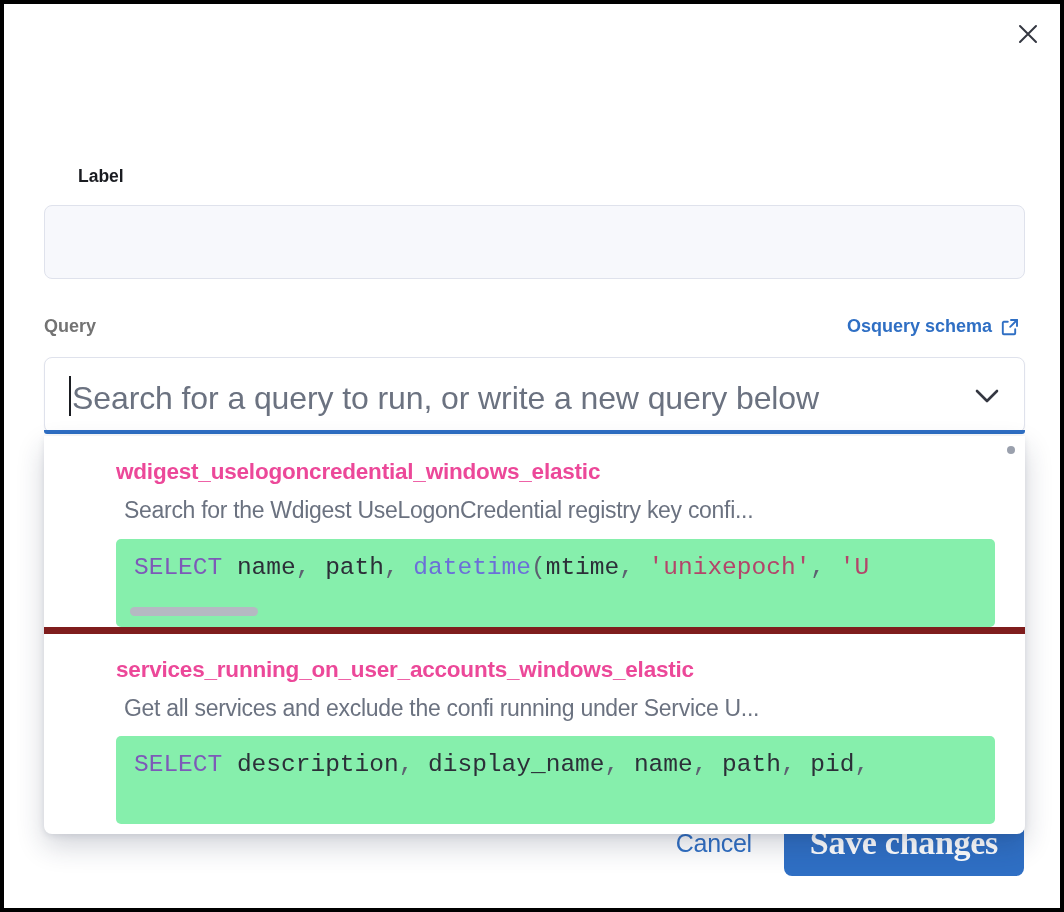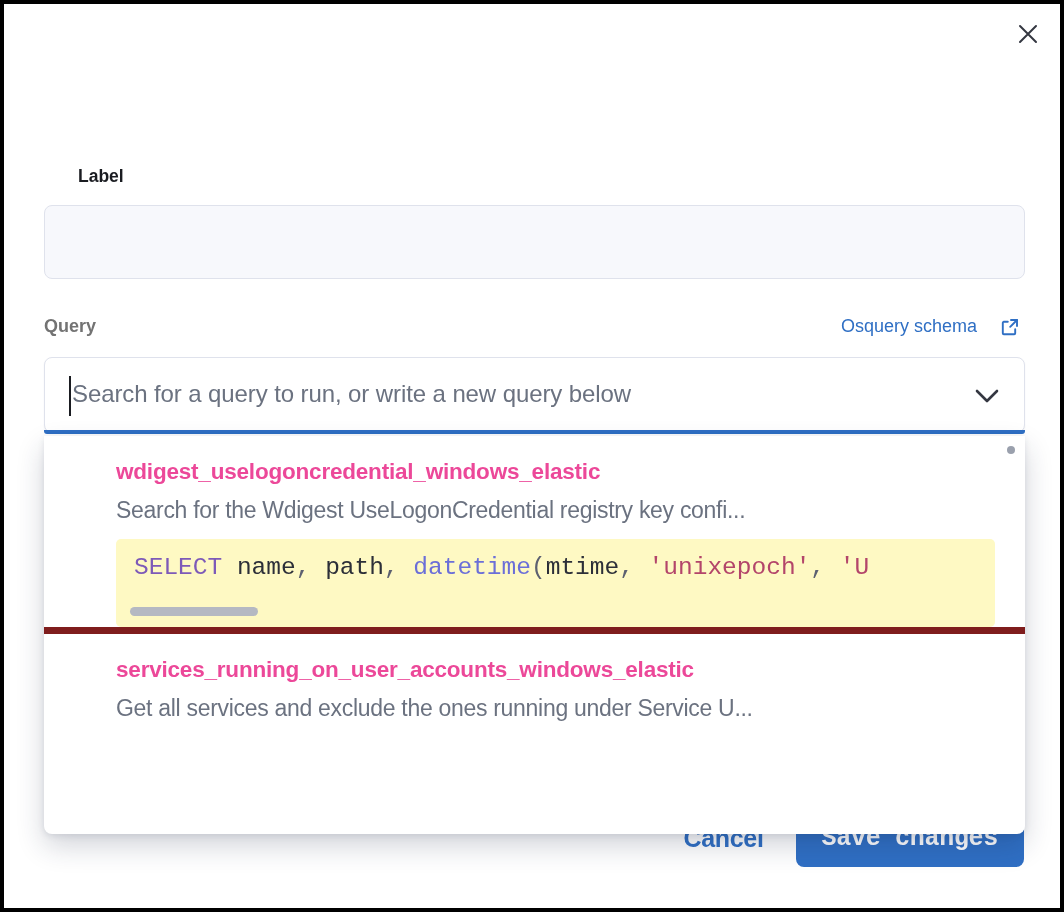--- a/index.html
+++ b/index.html
@@ -70,23 +70,23 @@
     position: absolute;
     left: 40px; top: 312px;
     font-size: 18px;
     font-weight: 700;
     color: #737373;
   }
 
   .schema-link {
     position: absolute;
     right: 40px; top: 312px;
-    display: flex; align-items: center; gap: 23px;
+    display: flex; align-items: center; gap: 8px;
     font-size: 18px;
-    font-weight: 400;
+    font-weight: 700;
     color: #2f6fc4;
     text-decoration: none;
     cursor: pointer;
   }
   .schema-link svg { display: block; margin-top: 1px; }
 
   
   .combo-wrap {
     position: absolute;
     left: 40px; top: 353px;
@@ -105,21 +105,21 @@
   }
   .caret {
     position: absolute;
     left: 24px; top: 18px;
     width: 1.6px; height: 40px;
     background: #1a1c21;
   }
   .combo-placeholder {
     position: absolute;
     left: 27px; top: 22px;
-    font-size: 24px;
+    font-size: 32px;
     color: #6b7280;
     white-space: nowrap;
     letter-spacing: -.1px;
   }
   .combo-chevron {
     position: absolute;
     right: 20px; top: 22px;
     width: 34px; height: 32px;
     display: flex; align-items: center; justify-content: center;
     cursor: pointer;
@@ -157,25 +157,26 @@
     line-height: 1.25;
   }
   .dd-desc {
     margin-top: 11px;
     font-size: 23px;
     color: #6b7280;
     letter-spacing: -.3px;
     line-height: 1.2;
     white-space: nowrap;
     overflow: hidden;
+    margin-left: 8px;
   }
 
   .dd-code {
     margin-top: 14px;
-    background: #fef9c3;
+    background: #86efac;
     border-radius: 5px;
     padding: 14px 0 0 18px;
     font-family: "Liberation Mono", monospace;
     font-size: 24.5px;
     line-height: 1.25;
     white-space: nowrap;
     overflow: hidden;
     color: #2c2f38;
     position: relative;
     height: 88px;
@@ -198,32 +199,32 @@
     position: absolute;
     right: 36px; top: 806px;
     display: flex; align-items: center; gap: 22px;
     z-index: 10;
   }
   .btn-cancel {
     background: transparent;
     border: none;
     font-family: "Liberation Sans", sans-serif;
     font-size: 25px;
-    font-weight: 700;
+    font-weight: 400;
     color: #2f6fc4;
     cursor: pointer;
     padding: 12px 10px;
     letter-spacing: -.3px;
   }
   .btn-save {
     background: #2f6fc4;
     border: none;
     border-radius: 8px;
-    font-family: Liberation Mono, monospace;
-    font-size: 25px;
+    font-family: Liberation Serif, serif;
+    font-size: 34px;
     font-weight: 600;
     color: #ffffff;
     cursor: pointer;
     padding: 14px 26px;
     letter-spacing: -.3px;
   }
 </style>
 </head>
 <body>
 
@@ -271,18 +272,19 @@
   <div class="dropdown">
     <div class="dd-scroll-dot"></div>
     <div id="dd-list">
         <div class="dd-item">
           <div class="dd-title">wdigest_uselogoncredential_windows_elastic</div>
           <div class="dd-desc">Search for the Wdigest UseLogonCredential registry key confi...</div>
           <div class="dd-code"><span class="tok-kw">SELECT</span><span> name</span><span class="tok-pn">,</span><span> path</span><span class="tok-pn">,</span><span> </span><span class="tok-fn">datetime</span><span class="tok-pn">(</span><span>mtime</span><span class="tok-pn">,</span><span> </span><span class="tok-str">'unixepoch'</span><span class="tok-pn">,</span><span> </span><span class="tok-str">'U</span><div class="code-hscroll"></div></div>
         </div>
         <div class="dd-item">
           <div class="dd-title">services_running_on_user_accounts_windows_elastic</div>
-          <div class="dd-desc">Get all services and exclude the ones running under Service U...</div>
+          <div class="dd-desc">Get all services and exclude the confi running under Service U...</div>
+          <div class="dd-code"><span class="tok-kw">SELECT</span><span> description</span><span class="tok-pn">,</span><span> display_name</span><span class="tok-pn">,</span><span> name</span><span class="tok-pn">,</span><span> path</span><span class="tok-pn">,</span><span> pid</span><span class="tok-pn">,</span></div>
         </div>
       </div>
   </div>
 
 </div>
 
 </body></html>

